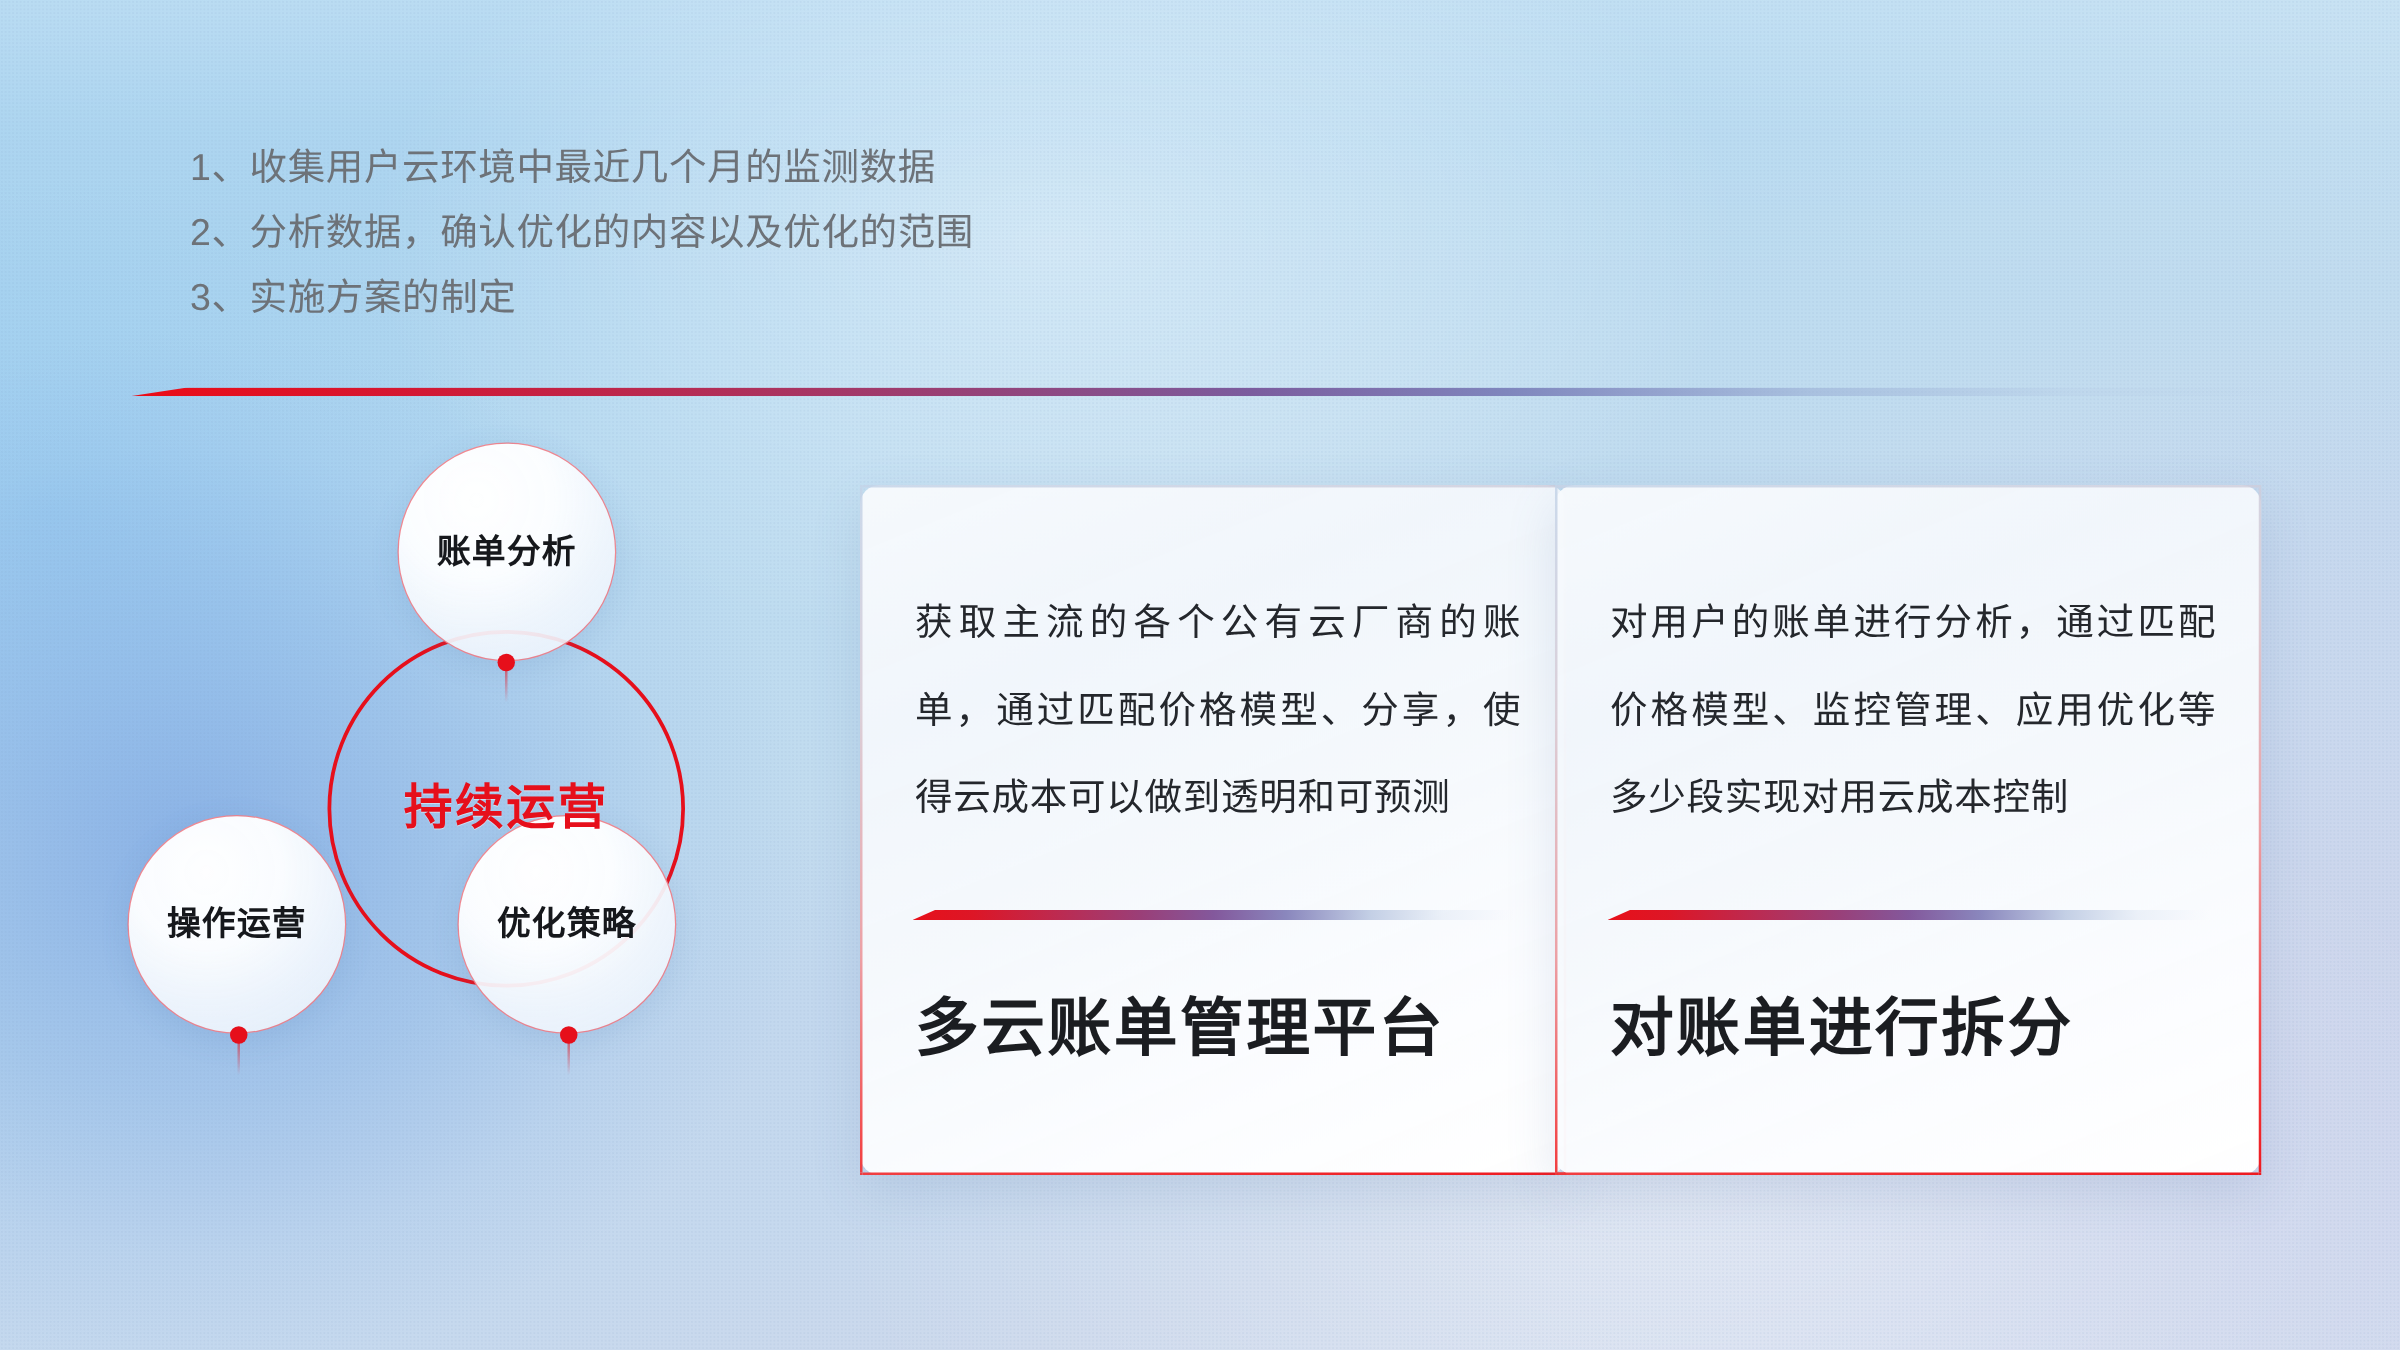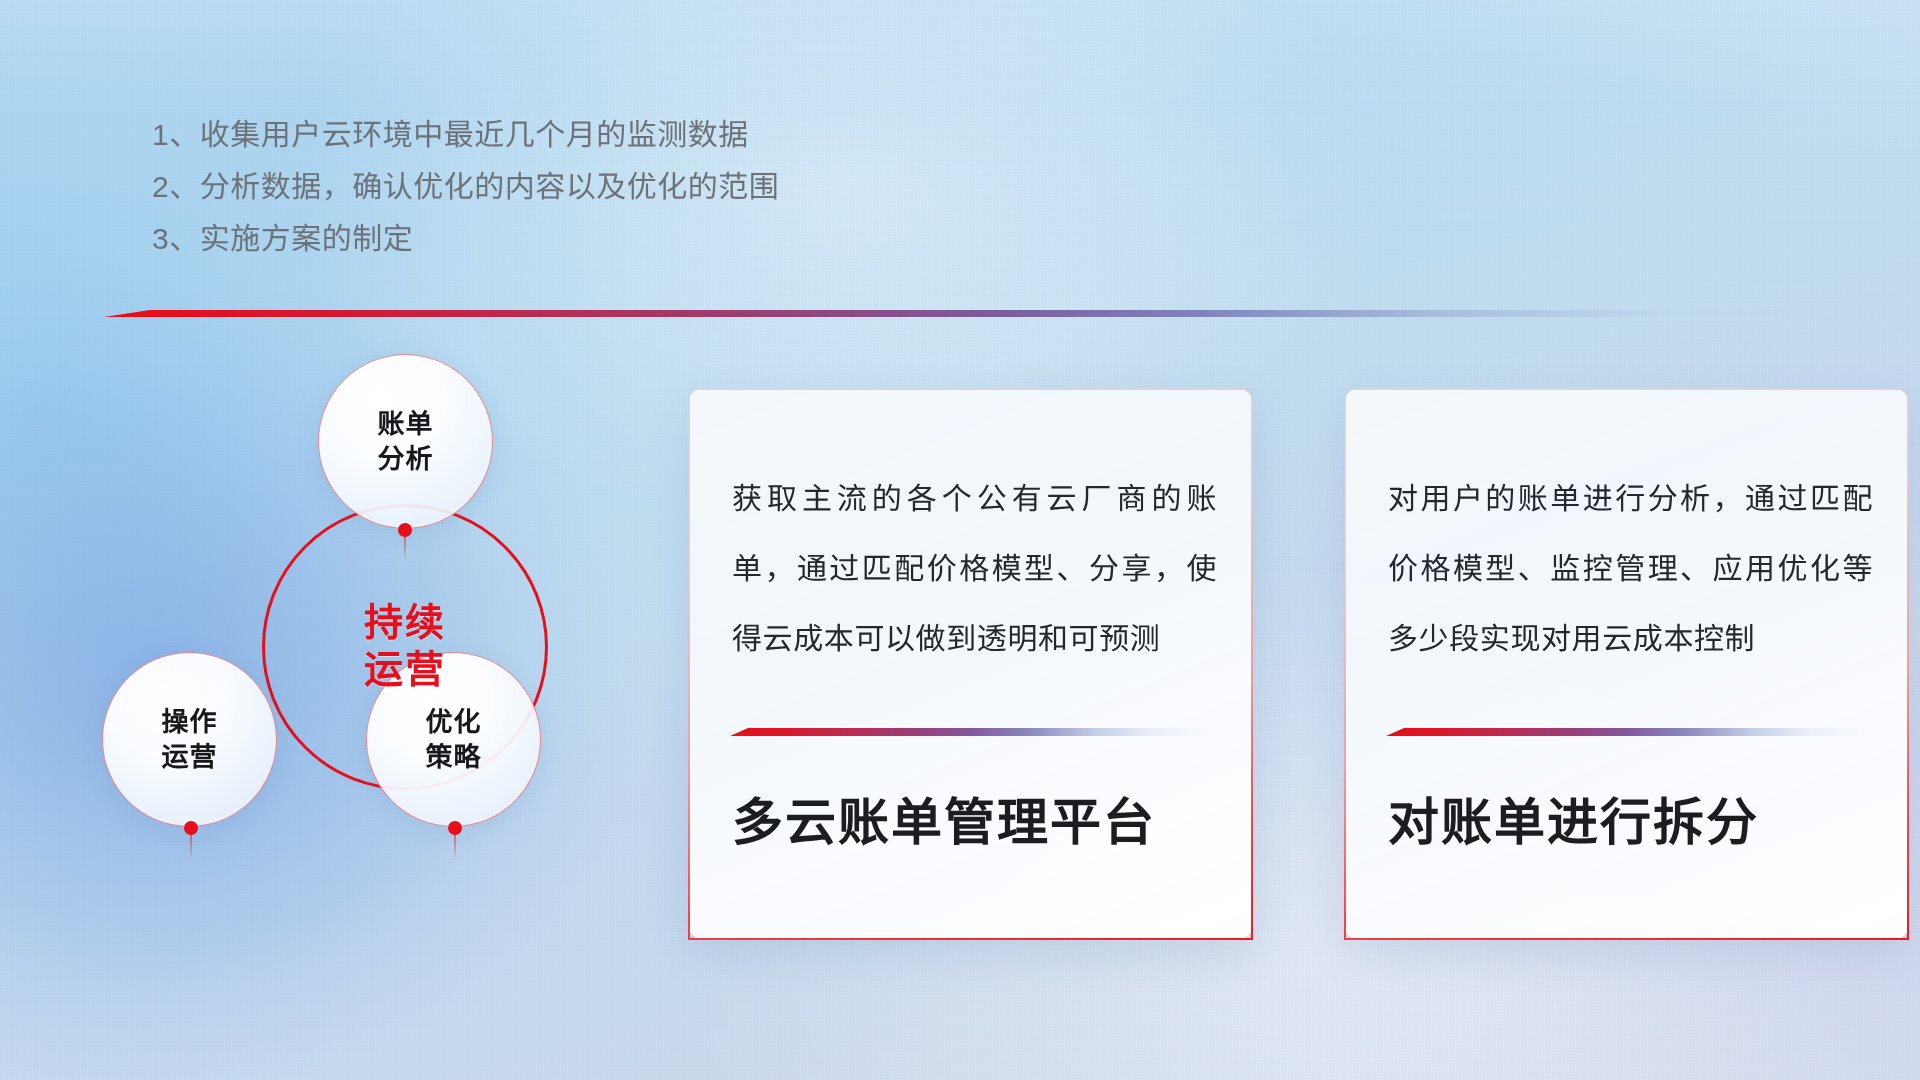--- a/index.html
+++ b/index.html
@@ -159,21 +159,21 @@
     box-sizing: border-box;
     border: 1.6px solid rgba(230,40,55,0.55);
     background:
       radial-gradient(circle at 36% 26%,
         rgba(255,255,255,0.99) 0%,
         rgba(253,254,255,0.97) 36%,
         rgba(242,247,253,0.93) 64%,
         rgba(232,241,251,0.88) 100%);
     box-shadow: 0 6px 22px rgba(90,130,180,0.16);
     display: flex;
-    flex-direction: column;
+    flex-direction: row;
     align-items: center;
     justify-content: center;
     color: #16181c;
     font-size: 27px;
     font-weight: 700;
     line-height: 1.26;
     letter-spacing: 1px;
   }
 
   #bubble-top   { left: 222px; top: 2px; }
@@ -200,21 +200,21 @@
   #dot-right { left: 352px; top: 469px; }
   #stem-right{ left: 358px; top: 482px; }
 
   .ring-center {
     position: absolute;
     left: 166px;
     top: 152px;
     width: 286px;
     height: 286px;
     display: flex;
-    flex-direction: column;
+    flex-direction: row;
     align-items: center;
     justify-content: center;
     color: #e60f1b;
     font-size: 39px;
     font-weight: 800;
     line-height: 1.2;
     letter-spacing: 2px;
     text-shadow: 0 1px 0 rgba(255,255,255,0.45);
   }
 
@@ -237,21 +237,21 @@
       linear-gradient(158deg,
         rgba(247,250,253,0.97) 0%,
         rgba(243,247,252,0.96) 26%,
         rgba(247,250,253,0.97) 52%,
         rgba(252,253,255,0.985) 78%,
         rgba(255,255,255,0.995) 100%);
     box-shadow: 0 14px 40px rgba(85,120,170,0.16);
     overflow: hidden;
   }
   #card-1 { left: 688px; }
-  #card-2 { left: 1344px; }
+  #card-2 { left: 1244px; }
 
   .card-body {
     position: absolute;
     left: 42px;
     right: 34px;
     top: 74px;
     color: #24272c;
     font-size: 30px;
     line-height: 2.33;
     letter-spacing: .6px;

